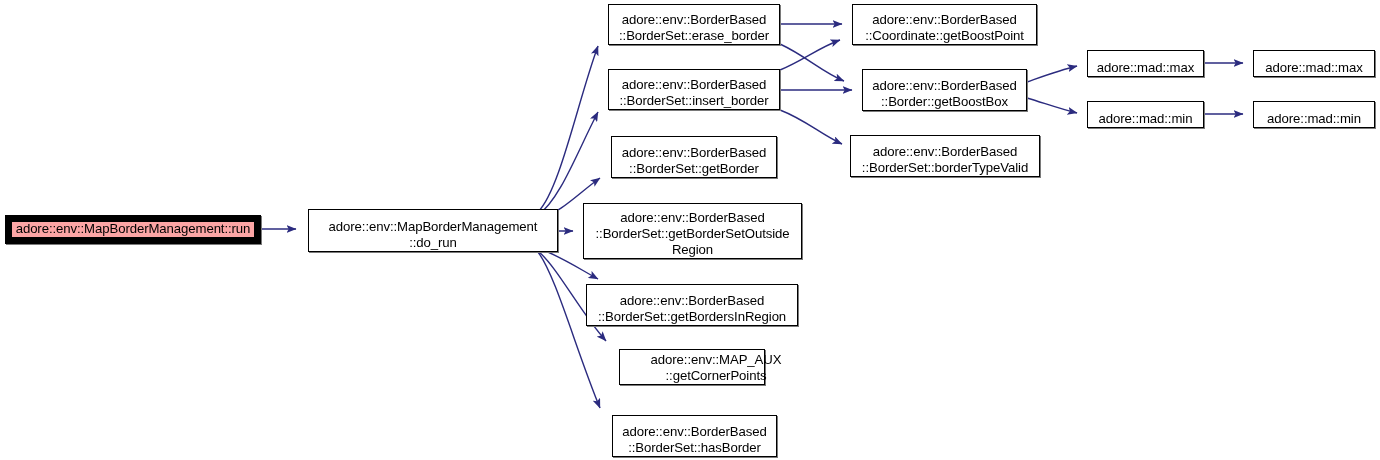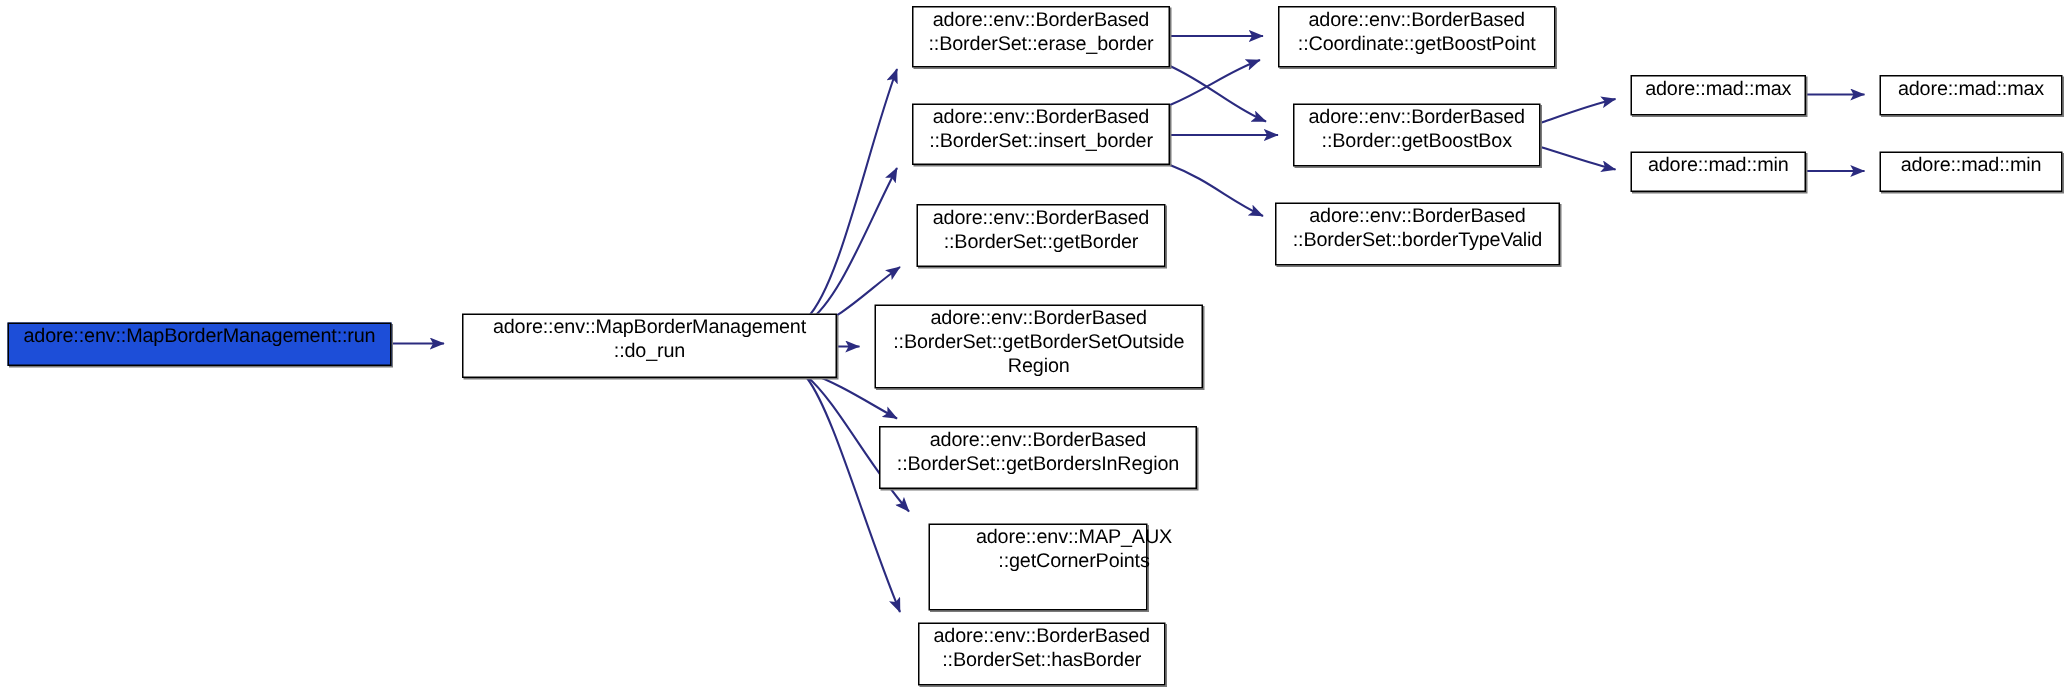--- a/index.html
+++ b/index.html
@@ -22,33 +22,33 @@
     width: 1380px;
     height: 460px;
     pointer-events: none;
   }
   .node {
     position: absolute;
     box-sizing: border-box;
     border: 1px solid #000000;
     background: #ffffff;
     display: flex;
-    align-items: flex-start;
+    align-items: flex-end;
     justify-content: center;
     text-align: center;
     font-size: 13.2px;
     line-height: 16px;
     color: #000000;
     letter-spacing: -0.1px;
     white-space: pre-line;
     box-shadow: 1px 1px 0 0 #7a7a7a;
   }
   .node.root {
-    background: #1d4ed8;
-    border: 1px solid #000000;
+    background: #fca5a5;
+    border: 7px solid #000000;
   }
   .node-label {
     display: block;
     padding: 0 4px;
   }
 </style>
 </head>
 <body>
 
 <div id="canvas">
@@ -86,21 +86,21 @@
 ::BorderSet::erase_border</span></div>
       <div class="node" style="left: 608px; top: 69px; width: 172px; height: 41px;"><span class="node-label">adore::env::BorderBased
 ::BorderSet::insert_border</span></div>
       <div class="node" style="left: 611px; top: 136px; width: 166px; height: 42px;"><span class="node-label">adore::env::BorderBased
 ::BorderSet::getBorder</span></div>
       <div class="node" style="left: 583px; top: 203px; width: 219px; height: 56px;"><span class="node-label">adore::env::BorderBased
 ::BorderSet::getBorderSetOutside
 Region</span></div>
       <div class="node" style="left: 586px; top: 284px; width: 212px; height: 42px;"><span class="node-label">adore::env::BorderBased
 ::BorderSet::getBordersInRegion</span></div>
-      <div class="node" style="left: 619px; top: 349px; width: 146px; height: 58px; padding-left: 48px;"><span class="node-label">adore::env::MAP_AUX
+      <div class="node" style="left: 619px; top: 349px; width: 146px; height: 36px; padding-left: 48px;"><span class="node-label">adore::env::MAP_AUX
 ::getCornerPoints</span></div>
       <div class="node" style="left: 612px; top: 415px; width: 165px; height: 42px;"><span class="node-label">adore::env::BorderBased
 ::BorderSet::hasBorder</span></div>
       <div class="node" style="left: 852px; top: 4px; width: 185px; height: 41px;"><span class="node-label">adore::env::BorderBased
 ::Coordinate::getBoostPoint</span></div>
       <div class="node" style="left: 862px; top: 69px; width: 165px; height: 42px;"><span class="node-label">adore::env::BorderBased
 ::Border::getBoostBox</span></div>
       <div class="node" style="left: 850px; top: 135px; width: 190px; height: 42px;"><span class="node-label">adore::env::BorderBased
 ::BorderSet::borderTypeValid</span></div>
       <div class="node" style="left: 1087px; top: 50px; width: 117px; height: 27px;"><span class="node-label">adore::mad::max</span></div>

